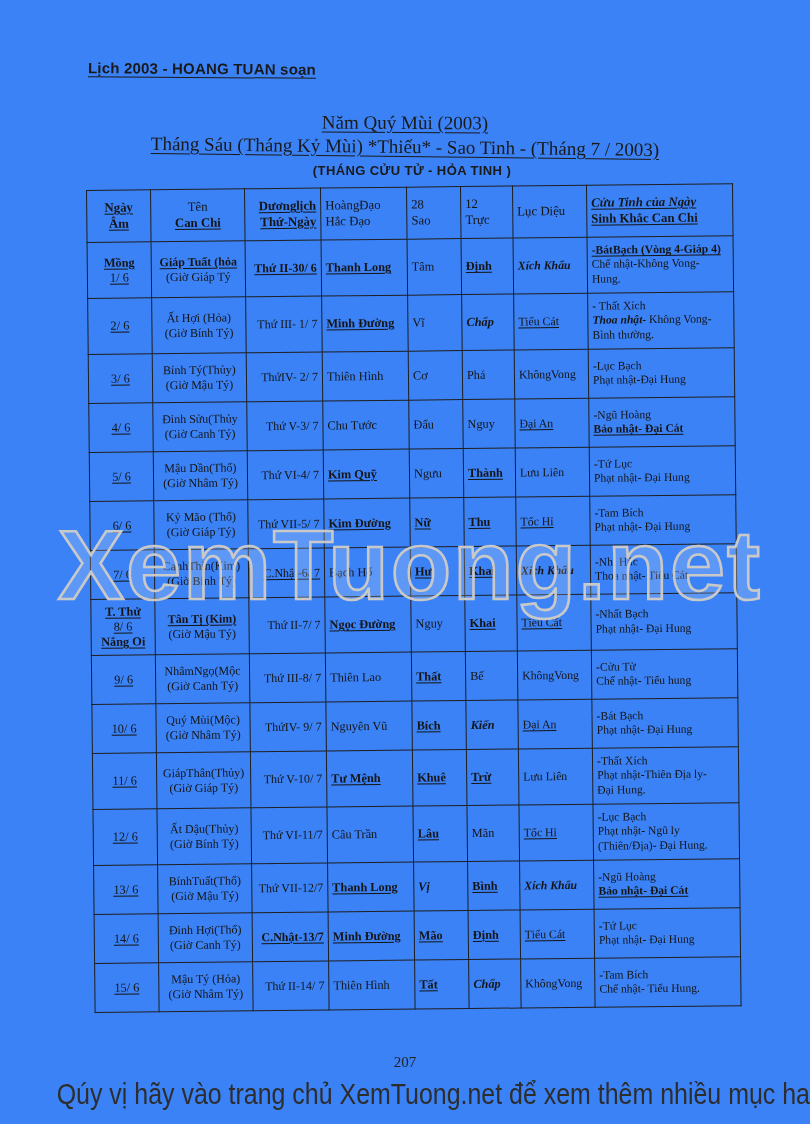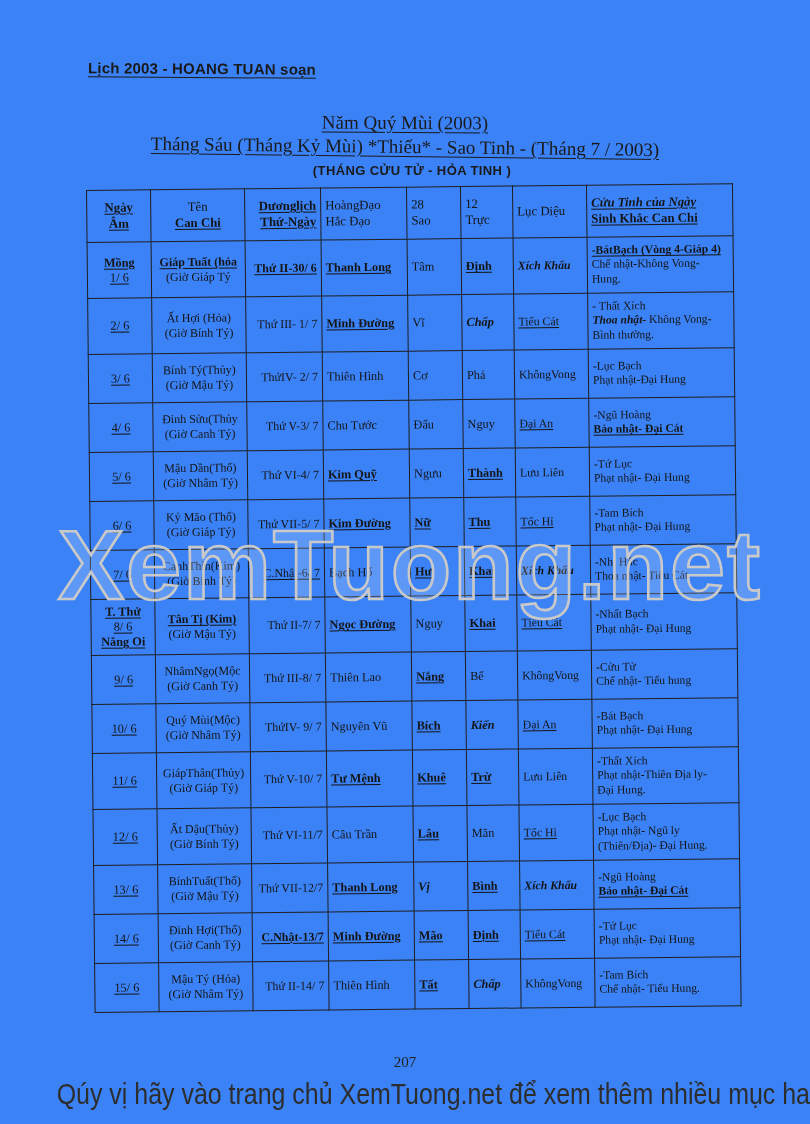--- a/index.html
+++ b/index.html
@@ -394,21 +394,21 @@
               <div class="ln"><span>NhâmNgọ(Mộc</span></div>
               <div class="ln"><span>(Giờ Canh Tý)</span></div>
             </td>
             <td class="c2">
               <div class="ln"><span>Thứ III-8/ 7</span></div>
             </td>
             <td class="c3">
               <div class="ln"><span>Thiên Lao</span></div>
             </td>
             <td class="c4">
-              <div class="ln"><span class="u b">Nắng</span></div>
+              <div class="ln"><span class="u b">Thất</span></div>
             </td>
             <td class="c5">
               <div class="ln"><span>Bế</span></div>
             </td>
             <td class="c6">
               <div class="ln"><span>KhôngVong</span></div>
             </td>
             <td class="c7">
               <div class="ln"><span>-Cửu Tử</span></div>
               <div class="ln"><span>Chế nhật- Tiểu hung</span></div>

